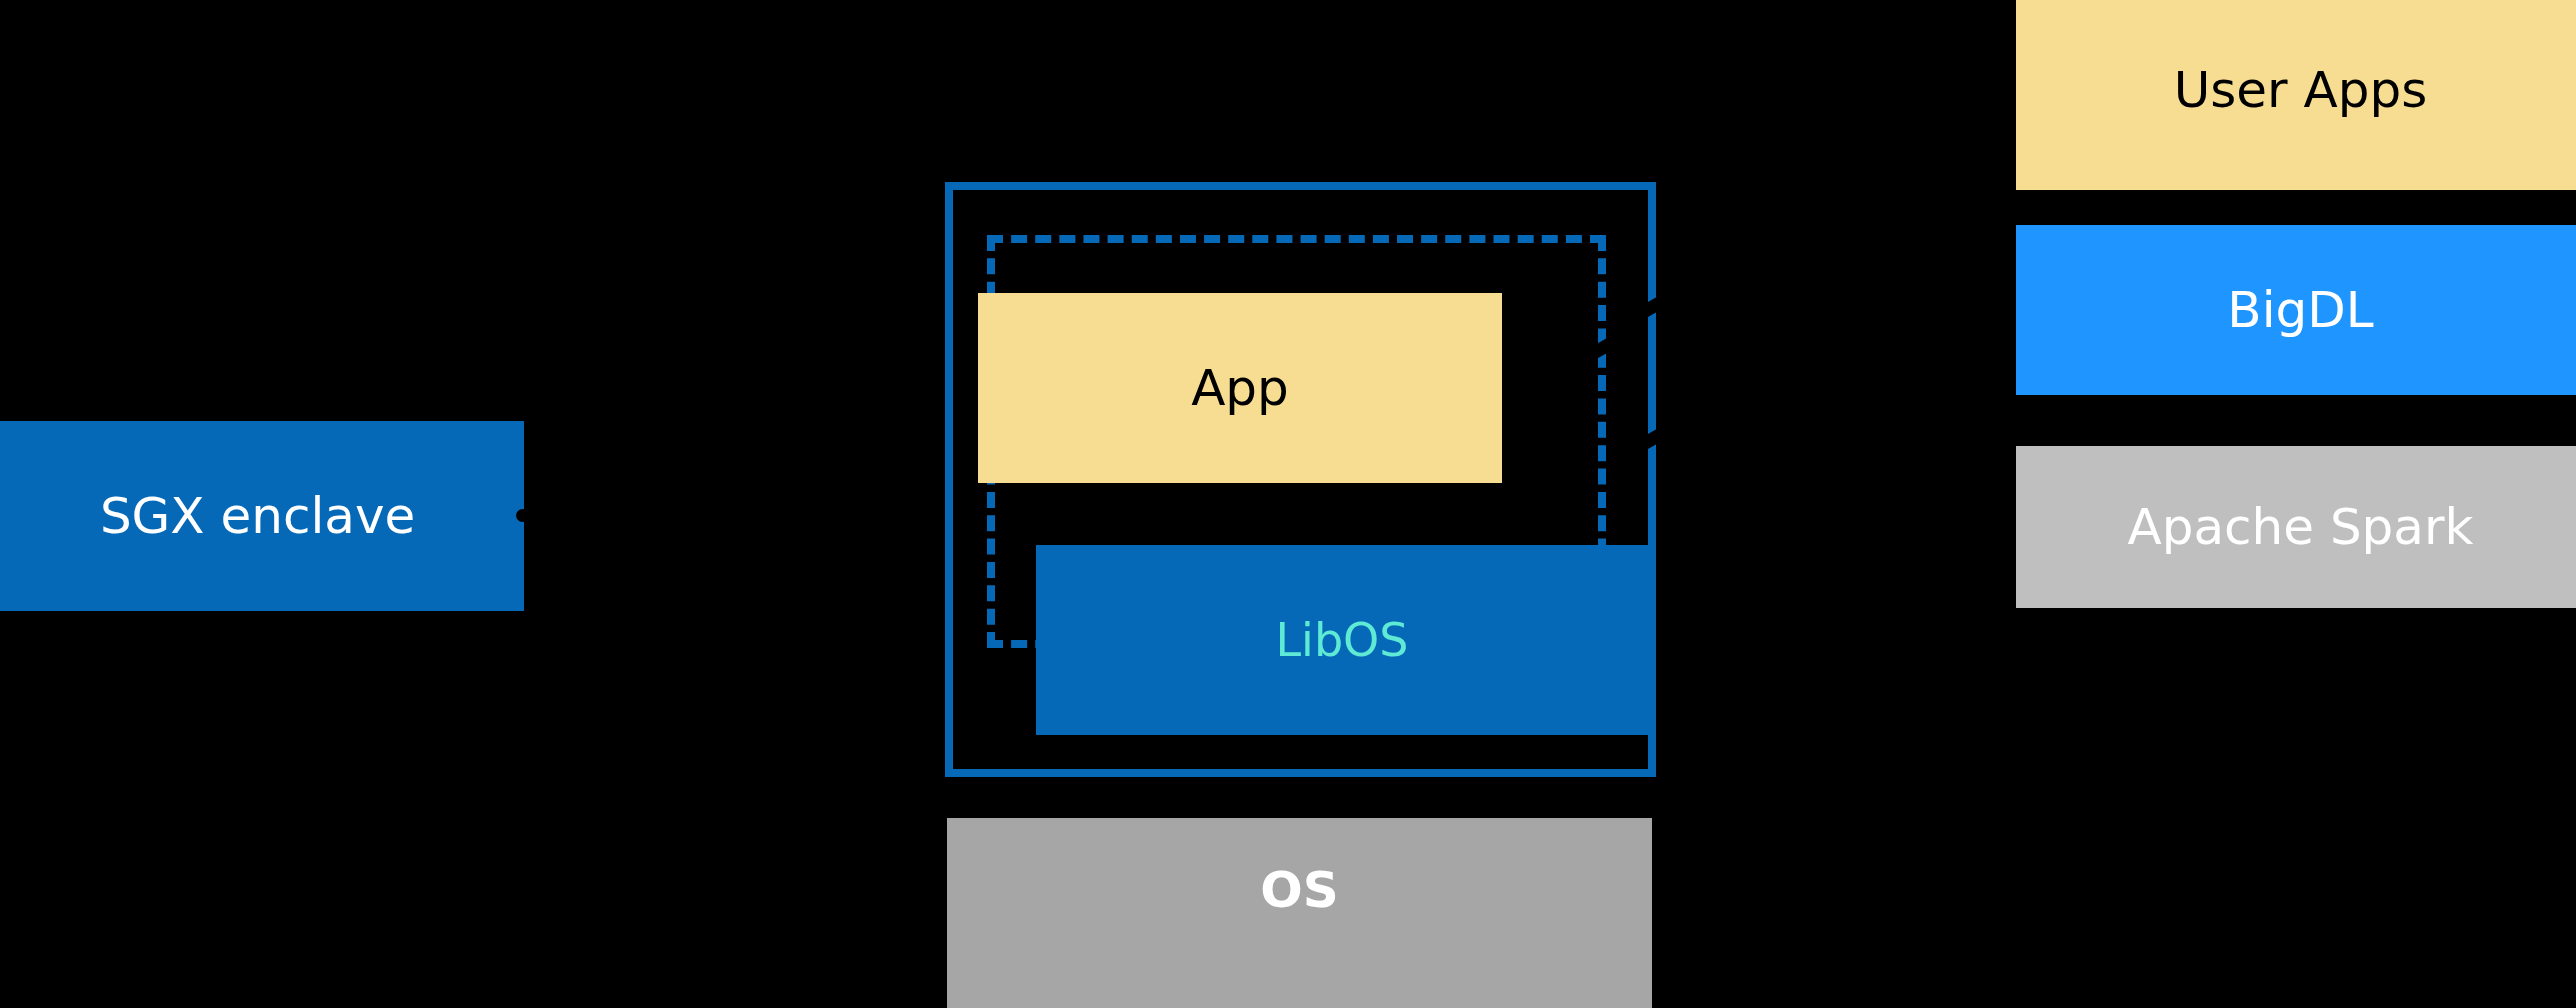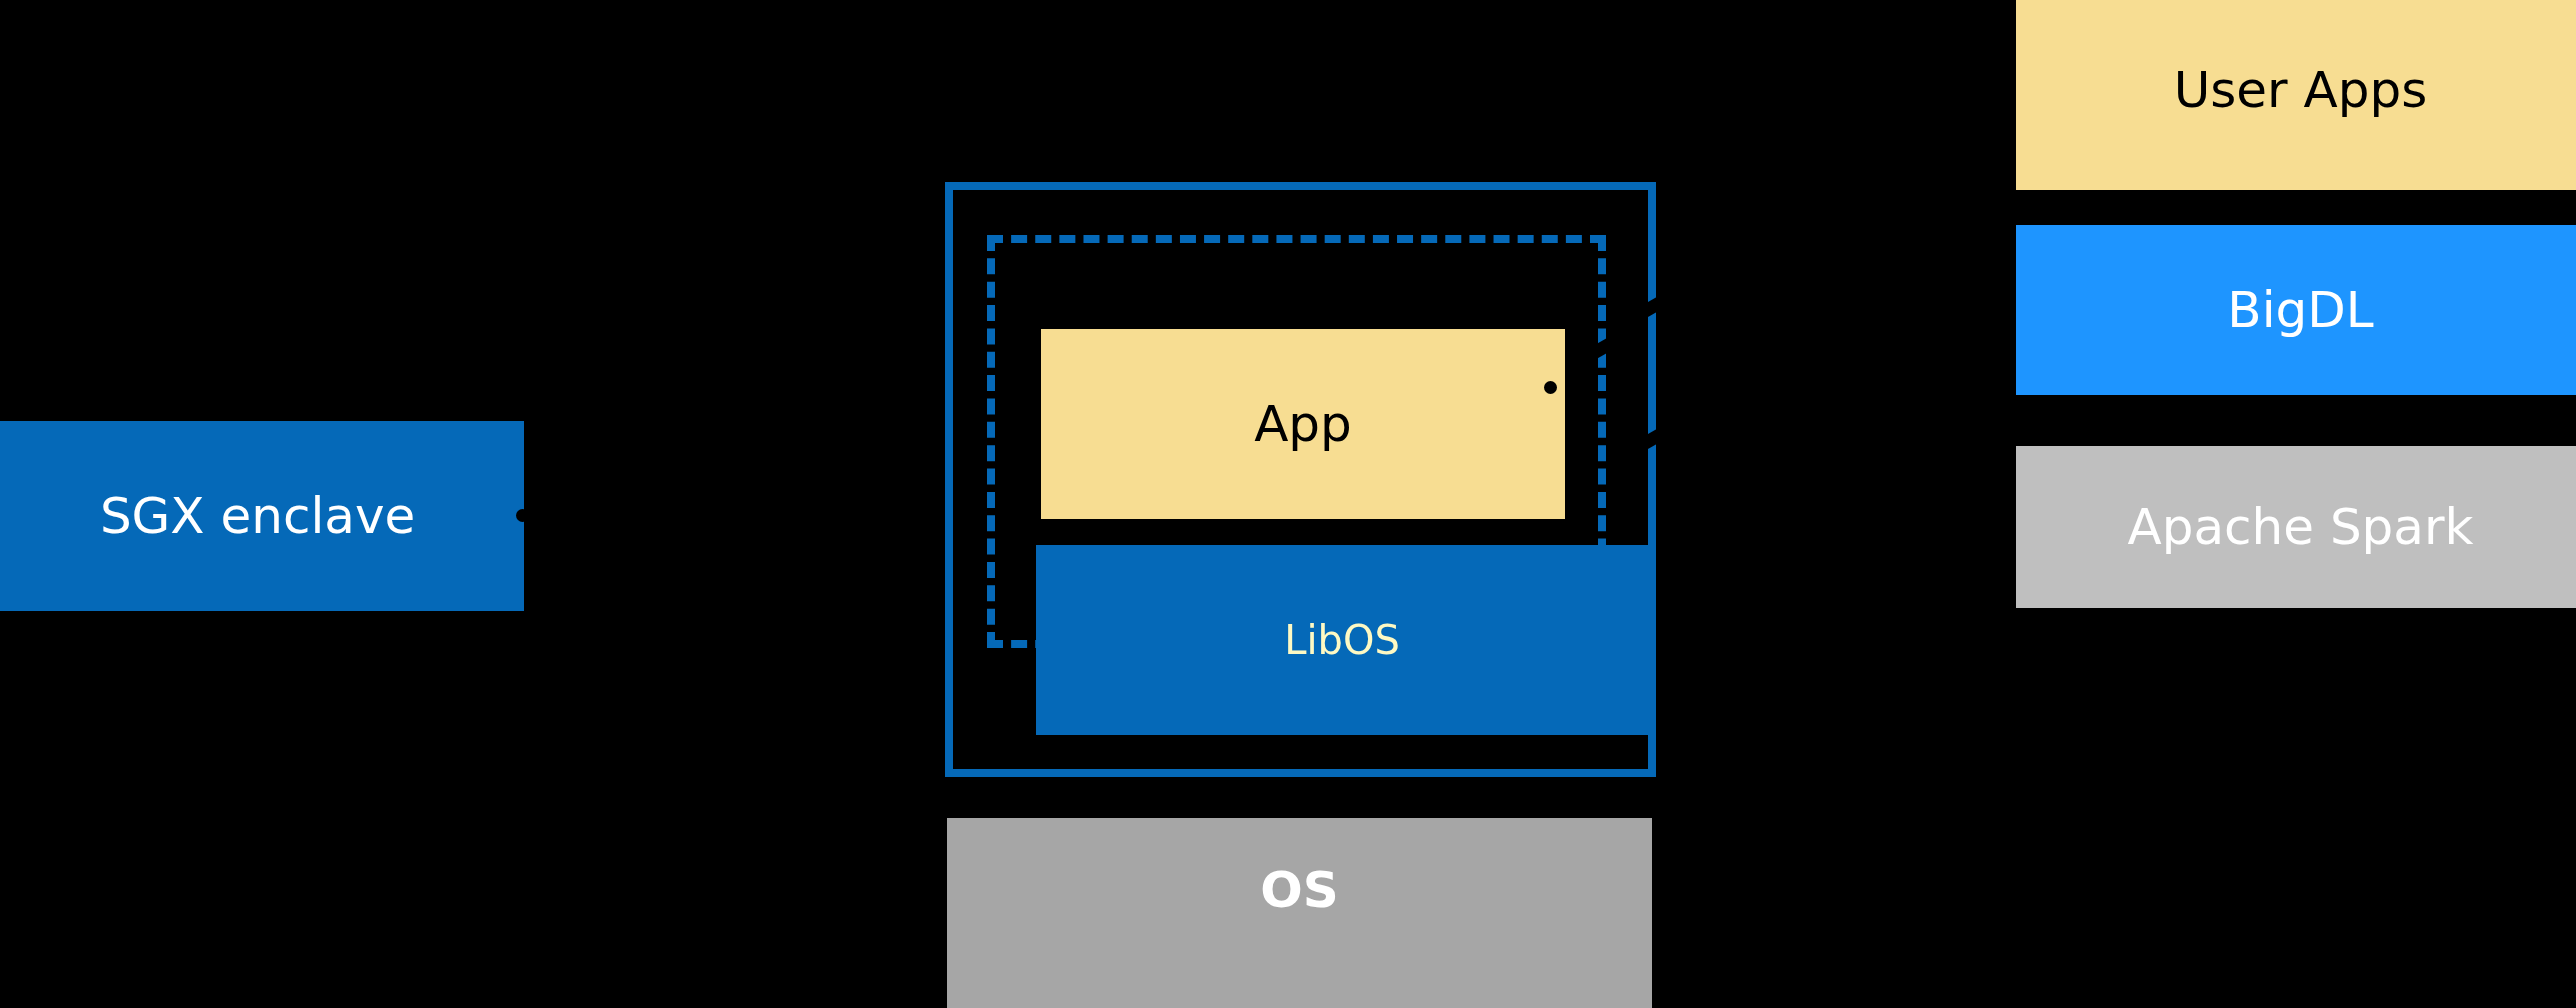--- a/index.html
+++ b/index.html
@@ -54,37 +54,36 @@
   }
   #enclave-dashed-rect {
     left: 987px;
     top: 235px;
     width: 619px;
     height: 413px;
     border: 8.4px dashed #0569b8;
     background: transparent;
   }
   #app-box {
-    left: 1041px;
+    left: 978px;
     top: 293px;
     width: 524px;
     height: 190px;
     background: #f7dd92;
     color: #000000;
     font-size: 50px;
-    margin-top: 36px;
   }
   #libos-box {
     left: 1036px;
     top: 545px;
     width: 612px;
     height: 190px;
     background: #0569b8;
-    color: #fef9c3;
-    font-size: 40px;
+    color: #5eead4;
+    font-size: 46px;
   }
   #os-box {
     left: 947px;
     top: 818px;
     width: 705px;
     height: 218px;
     background: #a6a6a6;
     color: #ffffff;
     font-size: 50px;
     font-weight: bold;

